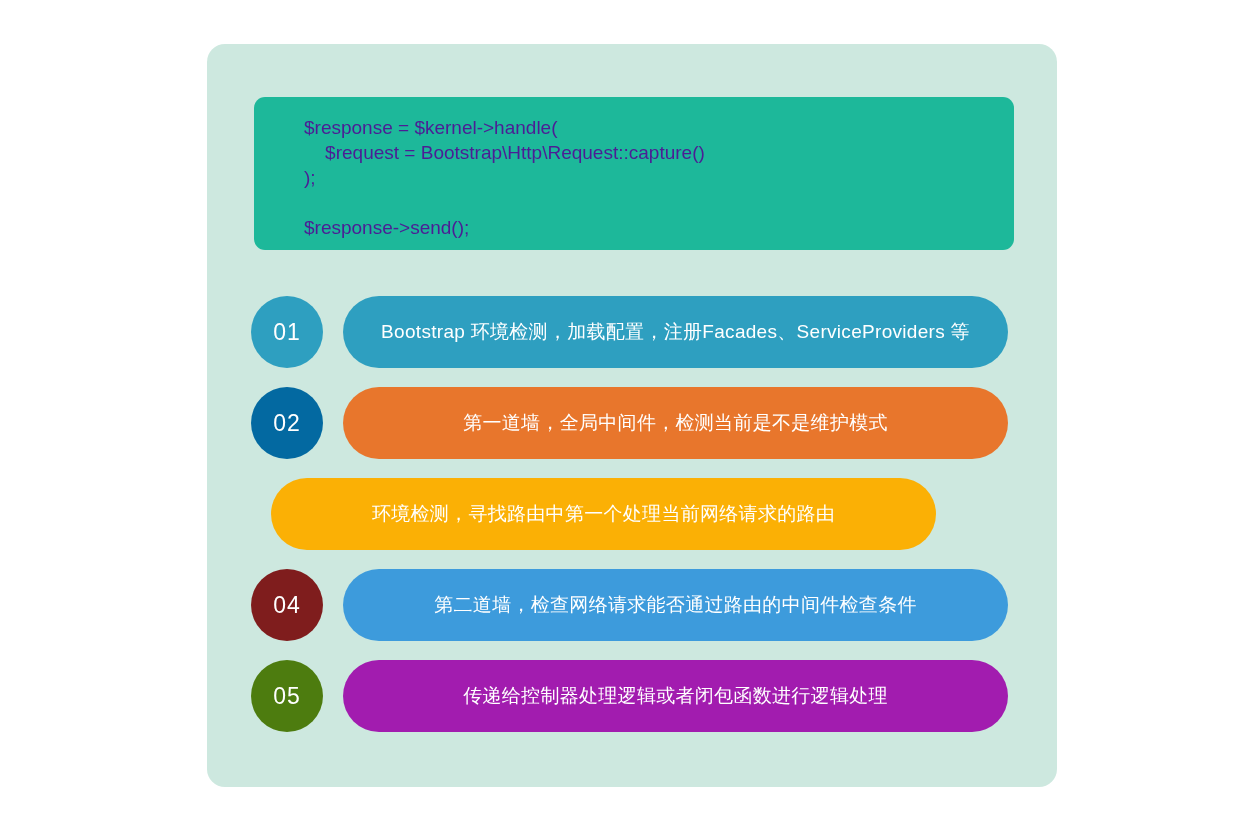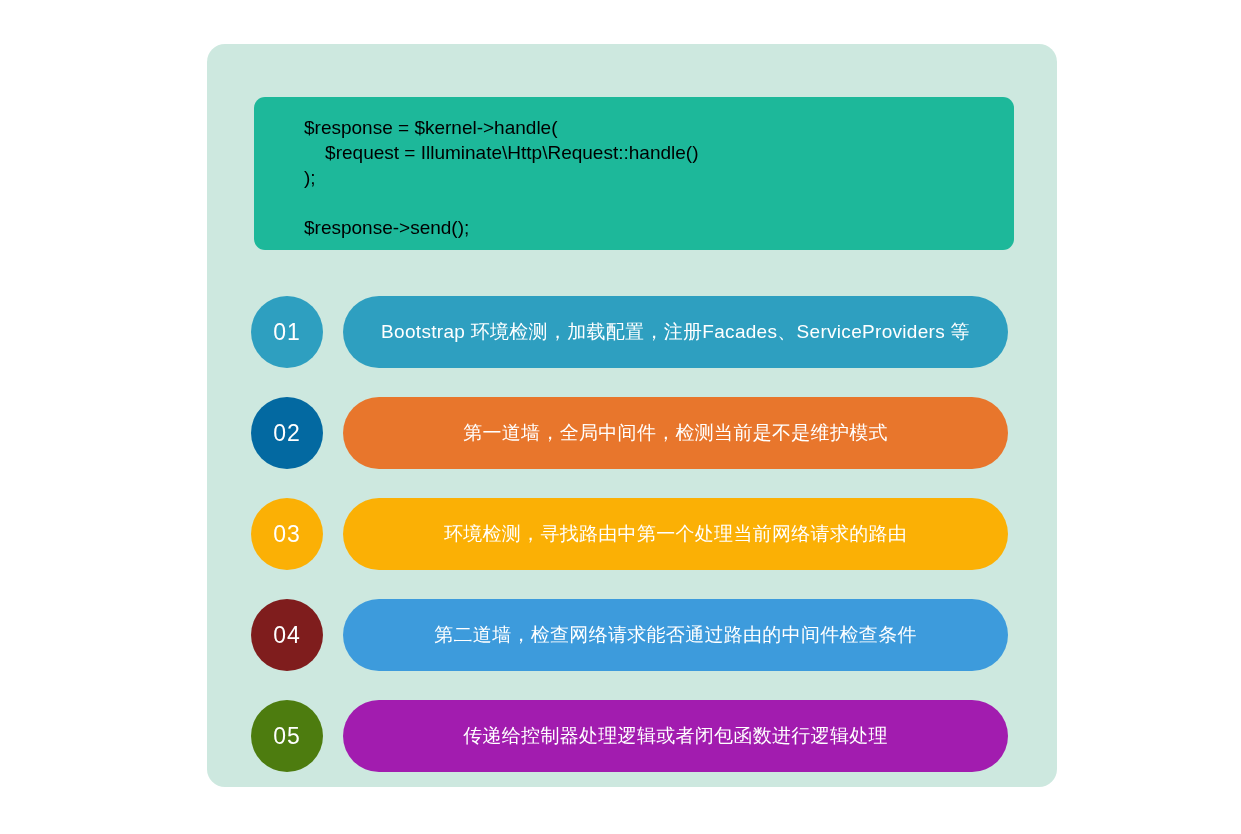--- a/index.html
+++ b/index.html
@@ -39,41 +39,41 @@
     left: 254px;
     top: 97px;
     width: 760px;
     height: 153px;
     background: #1db89a;
     border-radius: 11px;
     box-sizing: border-box;
     padding: 18px 0 0 50px;
   }
   .code-line {
-    color: #000000;
+    color: #4c1d95;
     font-family: "Liberation Sans", "DejaVu Sans", sans-serif;
     font-size: 19px;
     line-height: 25px;
     white-space: pre;
     letter-spacing: 0px;
   }
   .code-line.blank {
     height: 25px;
   }
 
   
   .steps {
     position: absolute;
     left: 251px;
     top: 296px;
   }
   .step-row {
     position: relative;
     height: 72px;
-    margin-bottom: 29px;
+    margin-bottom: 19px;
     display: flex;
     align-items: center;
   }
   .step-circle {
     width: 72px;
     height: 72px;
     border-radius: 50%;
     flex: 0 0 72px;
     display: flex;
     align-items: center;
@@ -101,40 +101,39 @@
 </style>
 </head>
 <body>
 
 <div id="canvas">
 
   <div class="panel" style="background-color: rgb(205, 232, 223);"></div>
 
   <div class="code-block" style="background-color: rgb(29, 184, 154); color: rgb(28, 28, 28);">
     <div class="code-line">$response = $kernel-&gt;handle(</div>
-    <div class="code-line">    $request = Illuminate\Http\Request::handle()</div>
+    <div class="code-line">    $request = Bootstrap\Http\Request::capture()</div>
     <div class="code-line">);</div>
     <div class="code-line blank"></div>
     <div class="code-line">$response-&gt;send();</div>
   </div>
 
   <div class="steps">
 
     <div class="step-row">
       <div class="step-circle" style="background-color: rgb(46, 159, 192);">01</div>
       <div class="step-bar" style="background-color: rgb(46, 159, 192);">Bootstrap 环境检测，加载配置，注册Facades、ServiceProviders 等</div>
     </div>
 
     <div class="step-row">
       <div class="step-circle" style="background-color: #0369a1;">02</div>
       <div class="step-bar" style="background-color: rgb(232, 118, 44);">第一道墙，全局中间件，检测当前是不是维护模式</div>
     </div>
 
     <div class="step-row">
-      <div class="step-circle" style="background-color: rgb(251, 176, 5);">03</div>
       <div class="step-bar" style="background-color: rgb(251, 176, 5);">环境检测，寻找路由中第一个处理当前网络请求的路由</div>
     </div>
 
     <div class="step-row">
       <div class="step-circle" style="background-color: #7f1d1d;">04</div>
       <div class="step-bar" style="background-color: rgb(61, 155, 220);">第二道墙，检查网络请求能否通过路由的中间件检查条件</div>
     </div>
 
     <div class="step-row">
       <div class="step-circle" style="background-color: #4d7c0f;">05</div>

